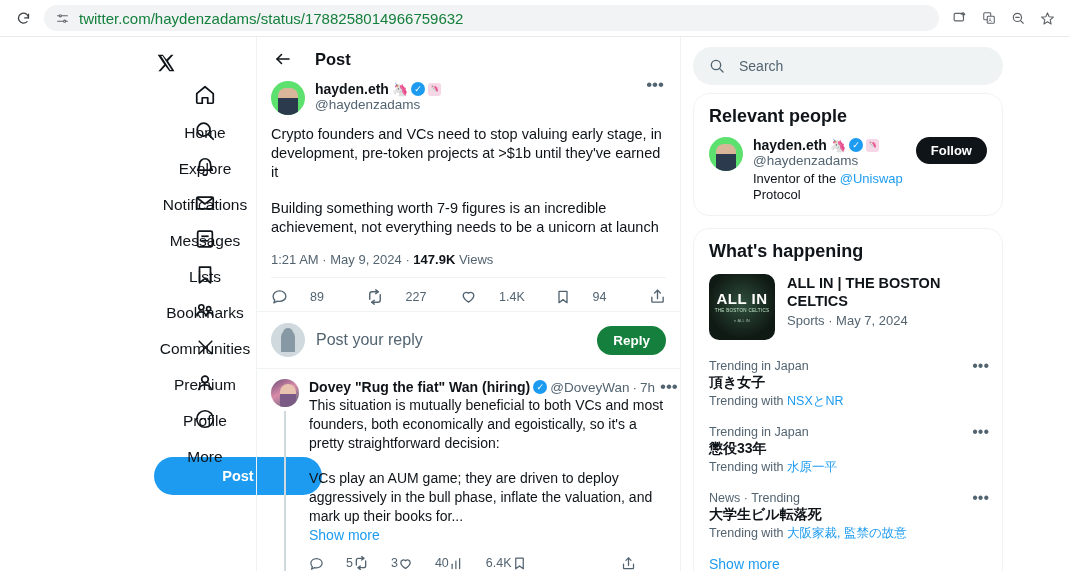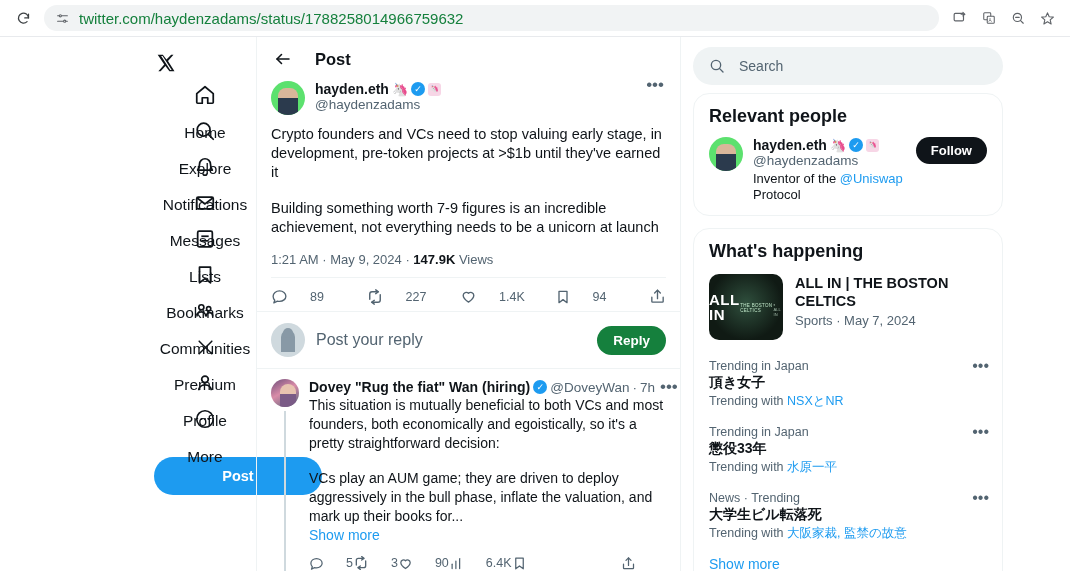--- a/index.html
+++ b/index.html
@@ -222,23 +222,23 @@
   .follow-btn {
     background: #0f1419; color: #fff;
     border: none; border-radius: 999px;
     padding: 6px 15px; font-size: 13px; font-weight: bold;
     cursor: pointer; flex: none;
     font-family: "Liberation Sans", sans-serif;
   }
 
   .trend-hero { display: flex; gap: 12px; padding: 4px 15px 14px 15px; align-items: flex-start; }
   .hero-thumb {
-    width: 74px; height: 66px; border-radius: 10px; flex: none;
+    width: 66px; height: 66px; border-radius: 10px; flex: none;
     background: radial-gradient(circle at 50% 45%, #2f4f3d 0%, #101a14 70%);
-    display: flex; align-items: center; justify-content: center;
+    display: flex; flex-direction: column; align-items: center; justify-content: center;
     color: #fff; overflow: hidden;
   }
   .hero-thumb .t1 { font-size: 15px; font-weight: bold; letter-spacing: 0.5px; line-height: 15px; }
   .hero-thumb .t2 { font-size: 4.5px; letter-spacing: 0.3px; margin-top: 2px; color: #bfe6c8; }
   .hero-thumb .t3 { font-size: 4px; margin-top: 5px; color: #9fb7a6; }
   .hero-text { flex: 1; min-width: 0; }
   .hero-name { font-size: 14.5px; font-weight: bold; color: #0f1419; line-height: 18px; }
   .hero-sub { font-size: 13px; color: #536471; margin-top: 3px; }
 
   .trend-row { padding: 5px 15px 10px 15px; position: relative; }
@@ -543,21 +543,21 @@
                 </svg>
             </span>
             <span>3</span>
           </div>
           <div class="act">
             <span class="ico">
               <svg width="15" height="15" viewBox="0 0 24 24" fill="none" stroke="currentColor" stroke-width="2" stroke-linejoin="round">
                   <path d="M12 20s-7.5-4.7-7.5-9.6A4.4 4.4 0 0 1 12 7.6a4.4 4.4 0 0 1 7.5 2.8C19.5 15.3 12 20 12 20z"></path>
                 </svg>
             </span>
-            <span>90</span>
+            <span>40</span>
           </div>
           <div class="act nw">
             <span class="ico">
               <svg width="15" height="15" viewBox="0 0 24 24" fill="none" stroke="currentColor" stroke-width="2" stroke-linecap="round">
                   <line x1="5" y1="20" x2="5" y2="13"></line>
                   <line x1="11" y1="20" x2="11" y2="8"></line>
                   <line x1="17" y1="20" x2="17" y2="4"></line>
                 </svg>
             </span>
             <span>6.4K</span>

